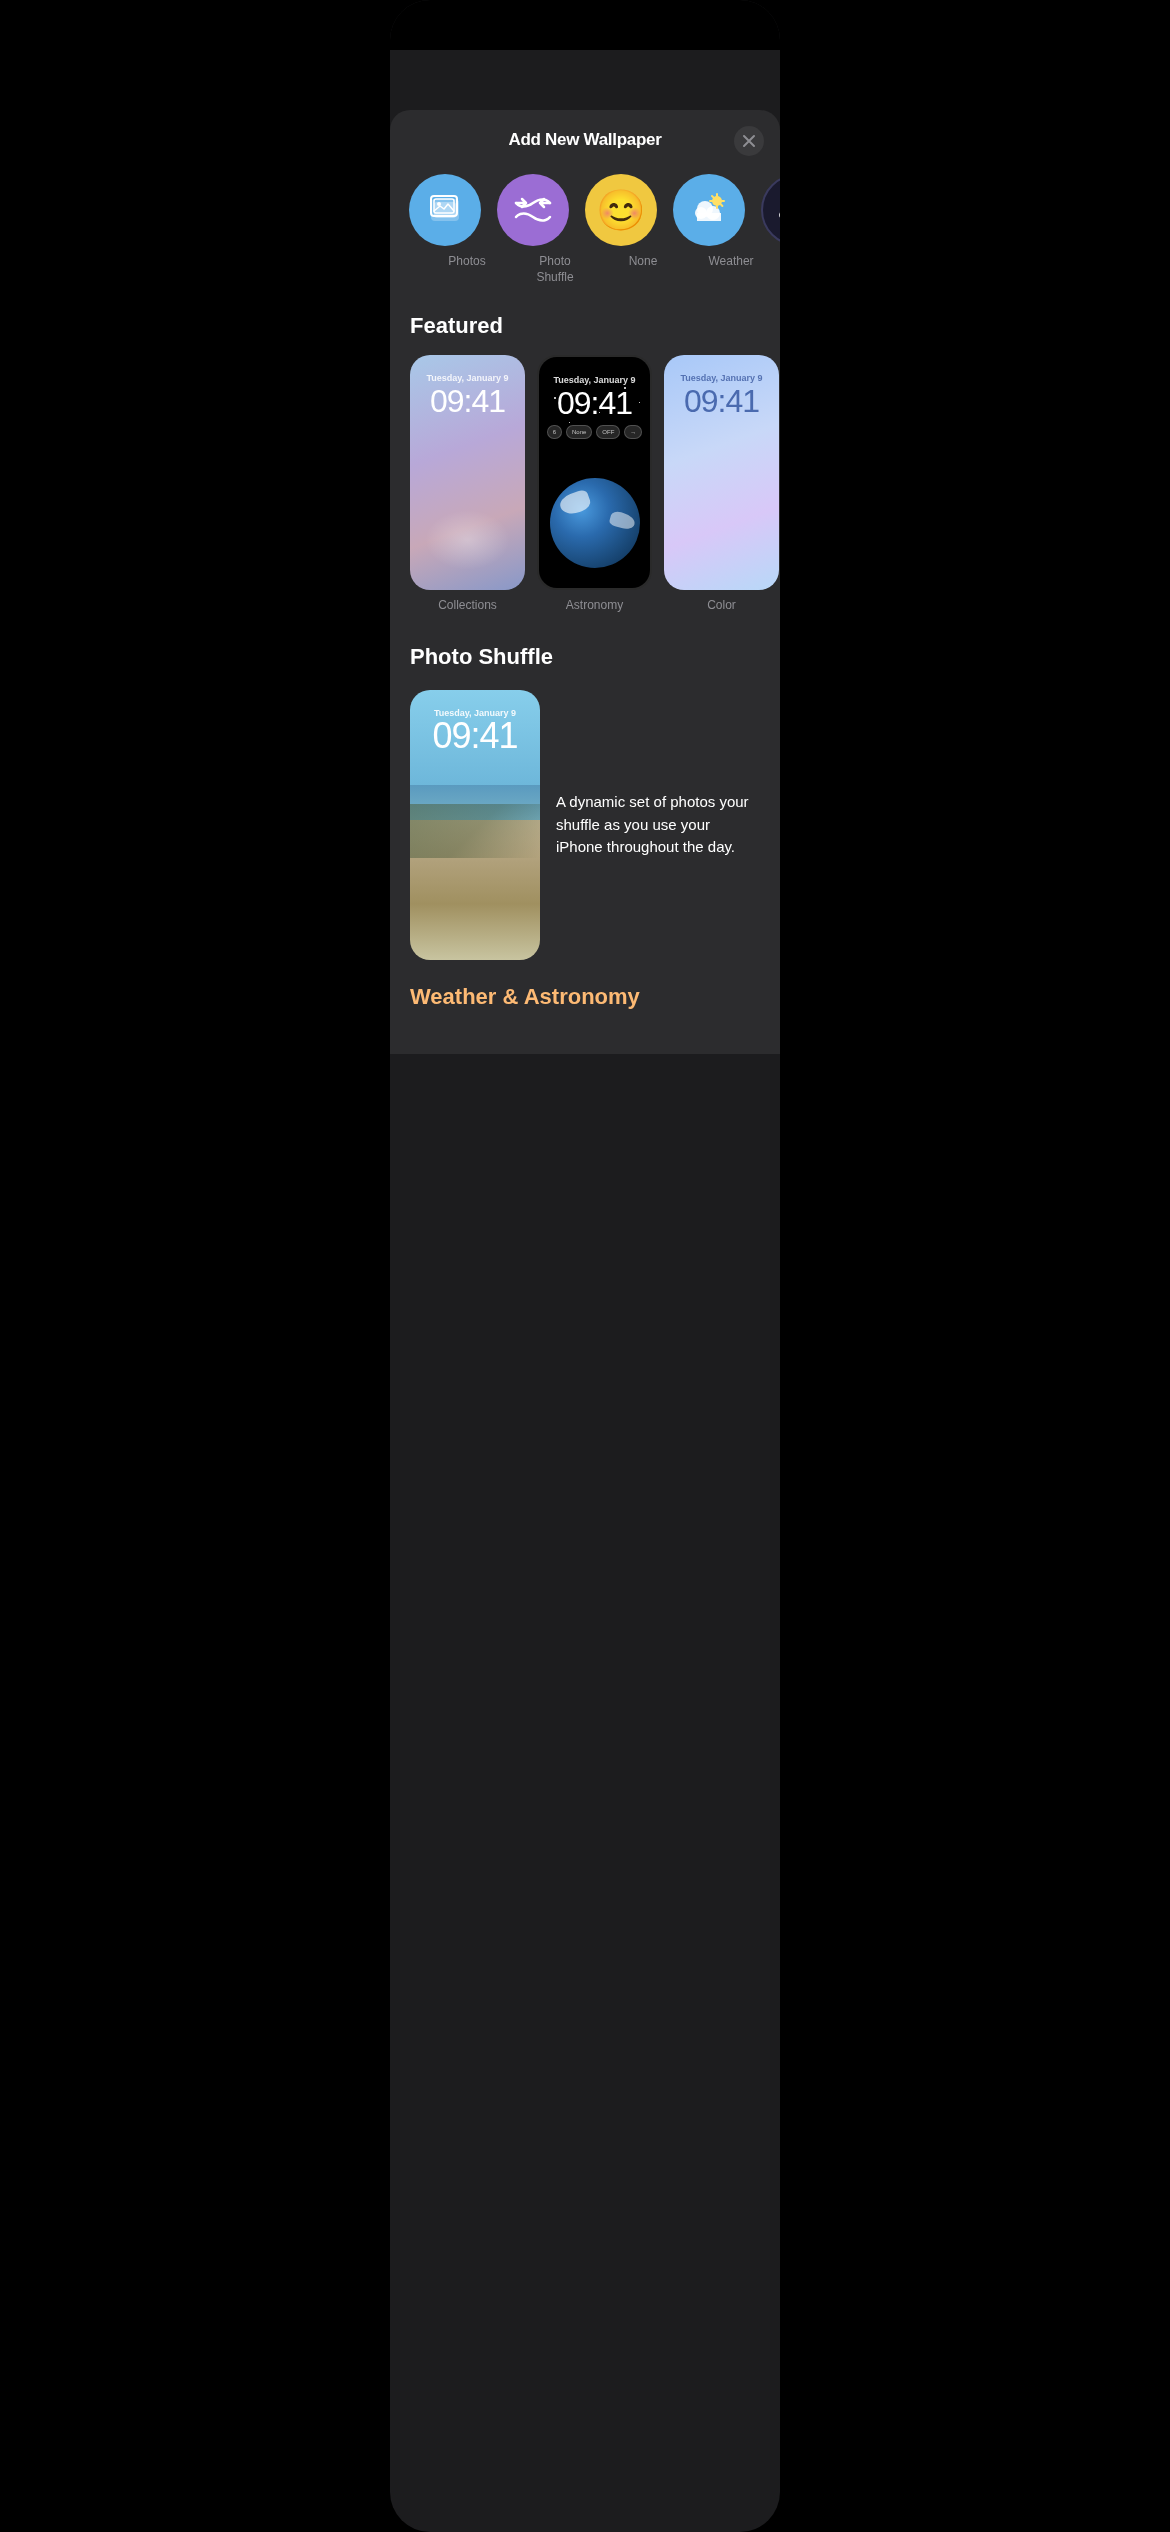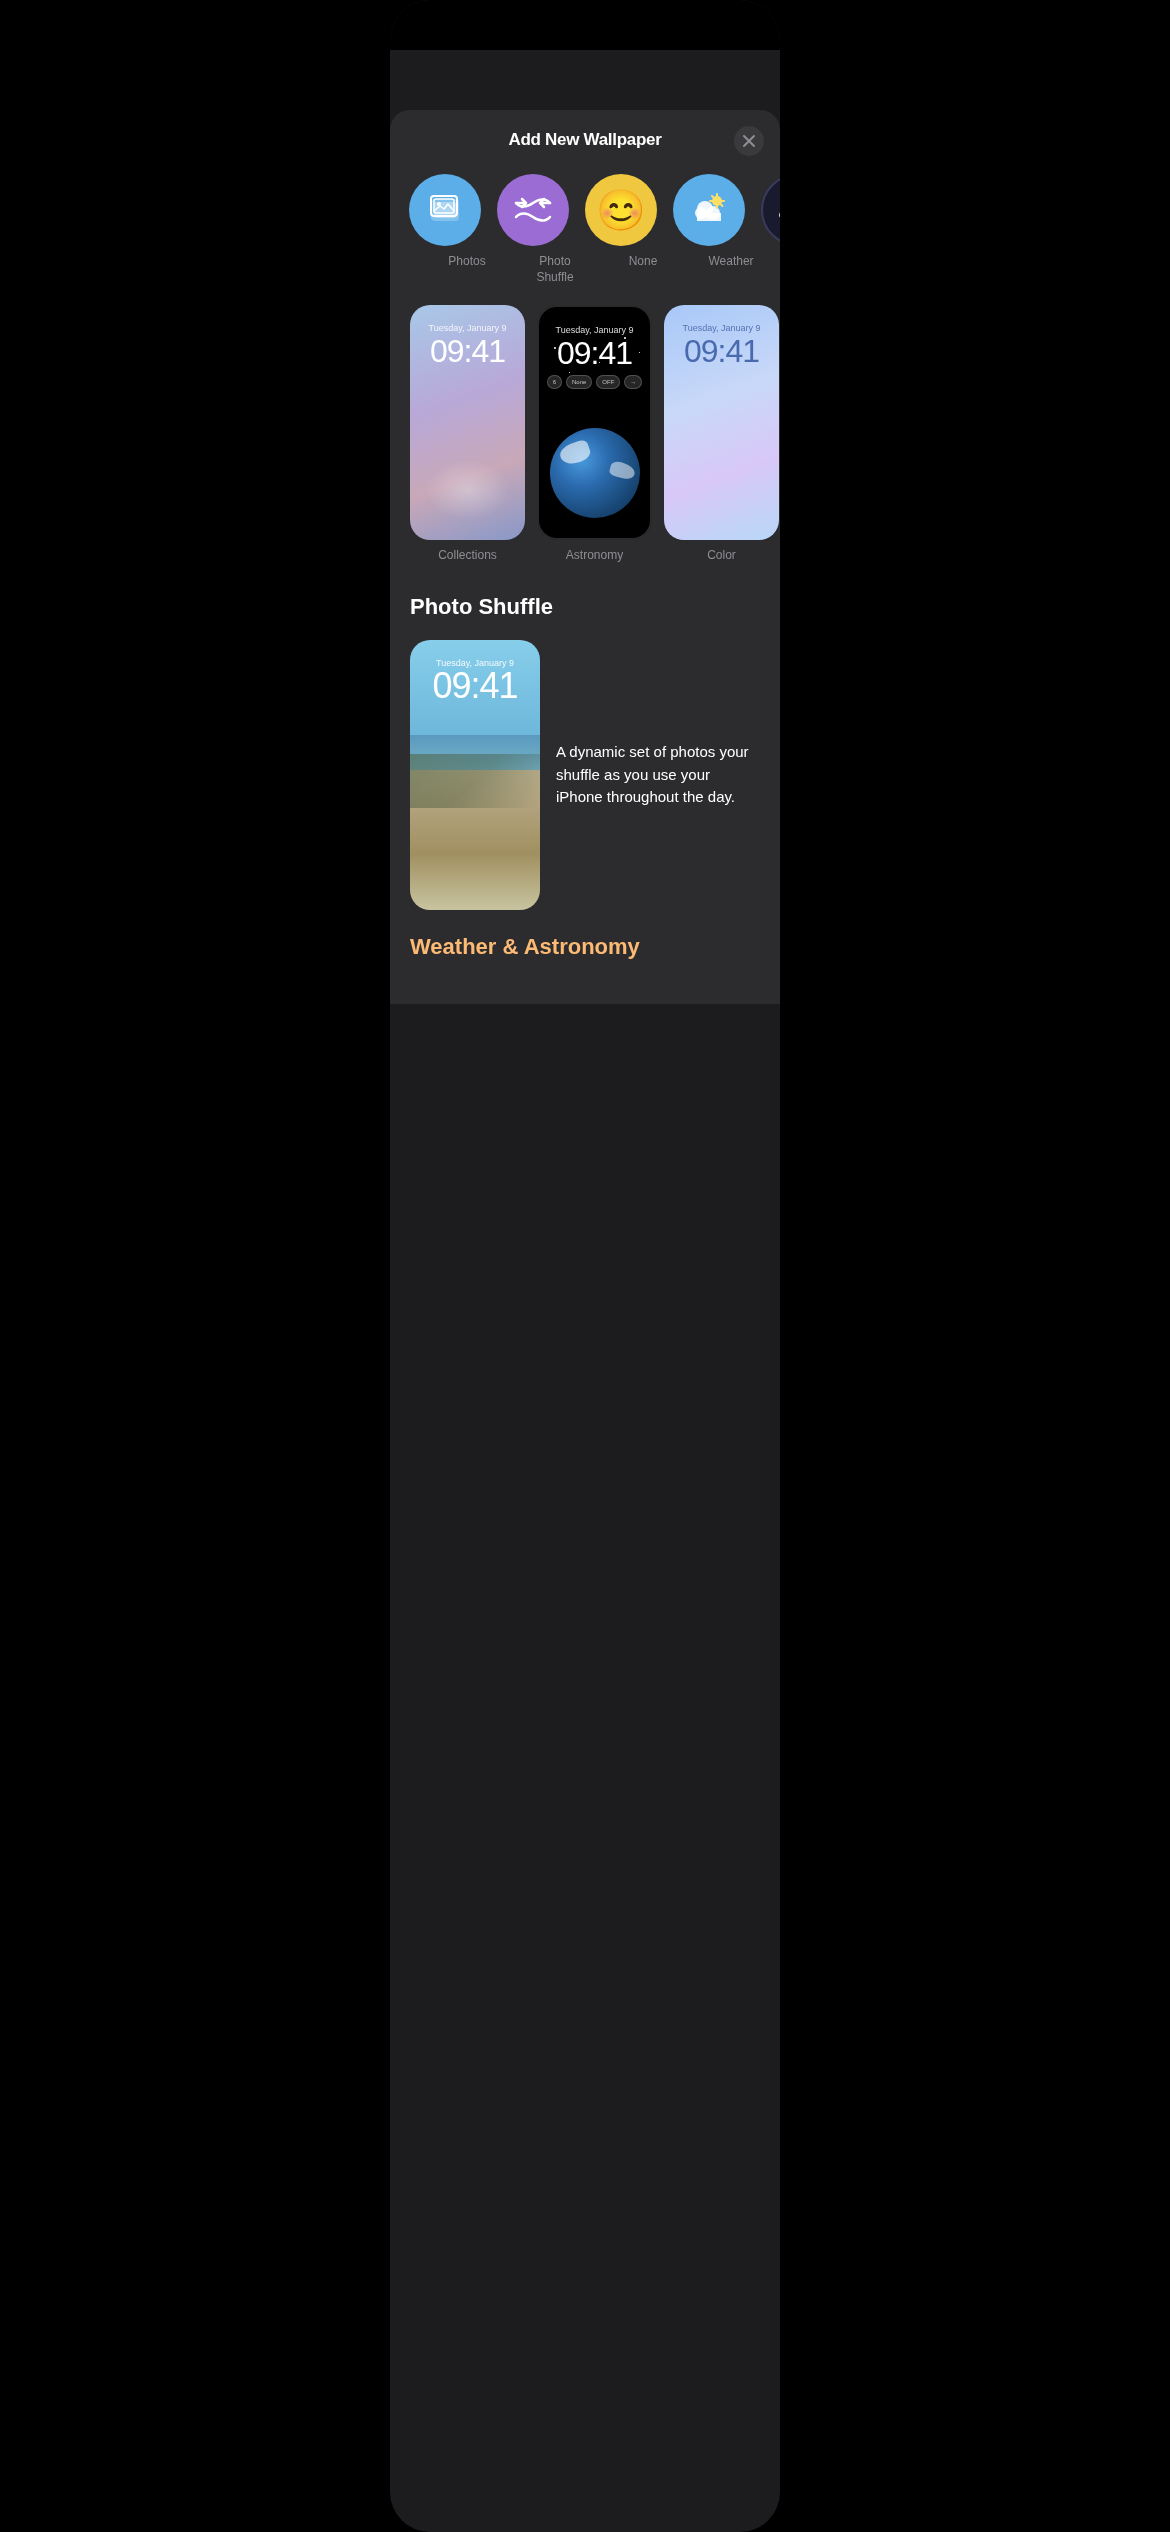--- a/index.html
+++ b/index.html
@@ -144,21 +144,21 @@
       display: flex;
       flex-direction: column;
       align-items: center;
       padding: 18px 8px 12px;
       position: relative;
     }
 
     .phone-date {
       color: rgba(255,255,255,0.85);
       font-size: 9px;
-      font-weight: 400;
+      font-weight: 700;
       margin-bottom: 2px;
     }
 
     .phone-time {
       color: #fff;
       font-size: 32px;
       font-weight: 200;
       letter-spacing: -1px;
       line-height: 1;
       text-align: center;
@@ -413,20 +413,21 @@
             <circle cx="38" cy="15" r="1" fill="white"></circle>
             <circle cx="8" cy="32" r="1" fill="white"></circle>
             <circle cx="35" cy="35" r="1.5" fill="white"></circle>
           </svg>
         </div>
         <span class="category-label">Astrono...</span>
       </div>
 
     </div>
 
+    <div class="section-header">Featured</div>
 
     <div class="featured-row">
 
       <div class="featured-card">
         <div class="phone-mockup">
           <div class="phone-screen wp-collections">
             <div class="phone-date">Tuesday, January 9</div>
             <div class="phone-time">09:41</div>
           </div>
         </div>

